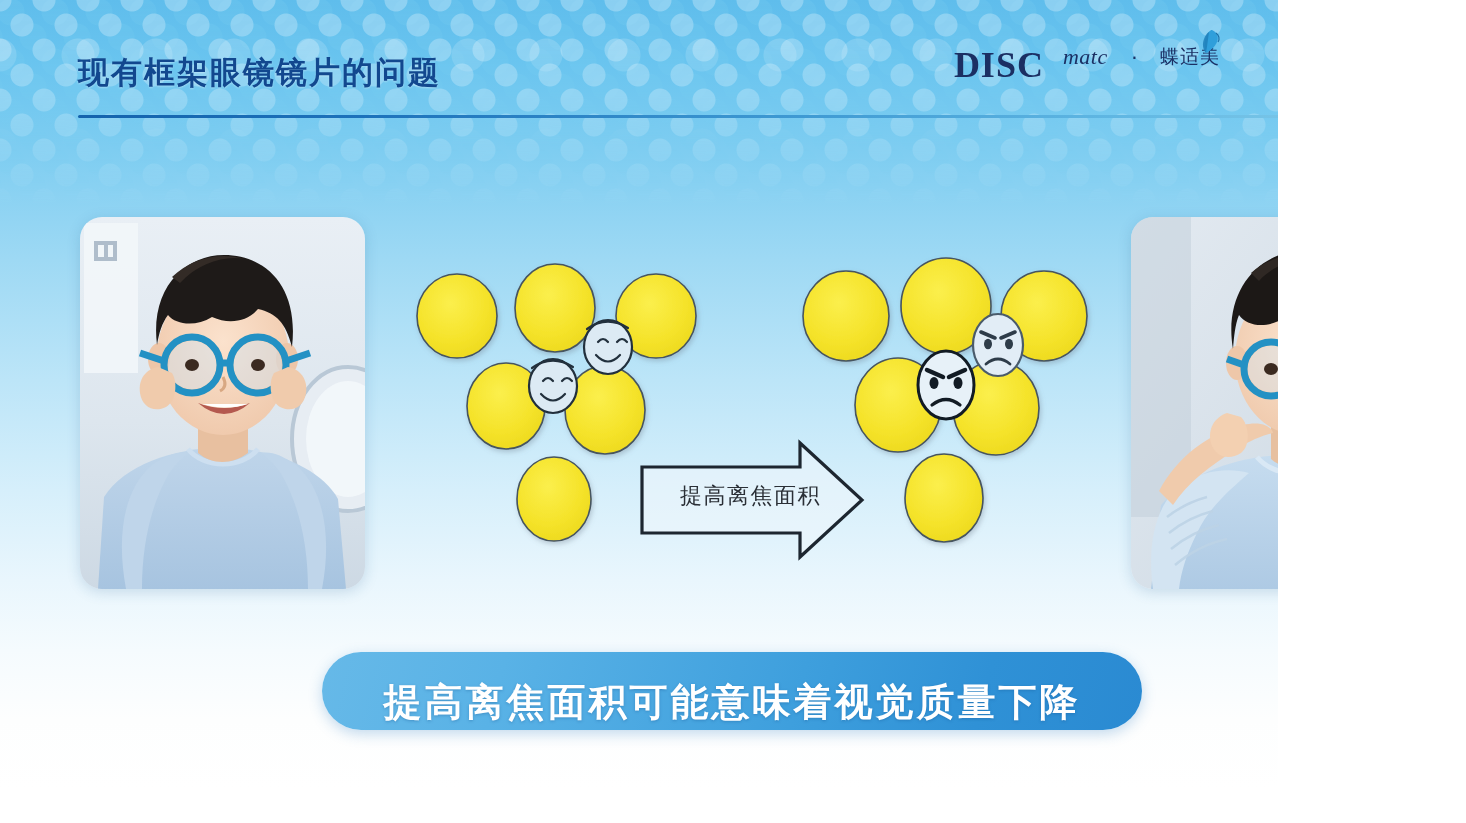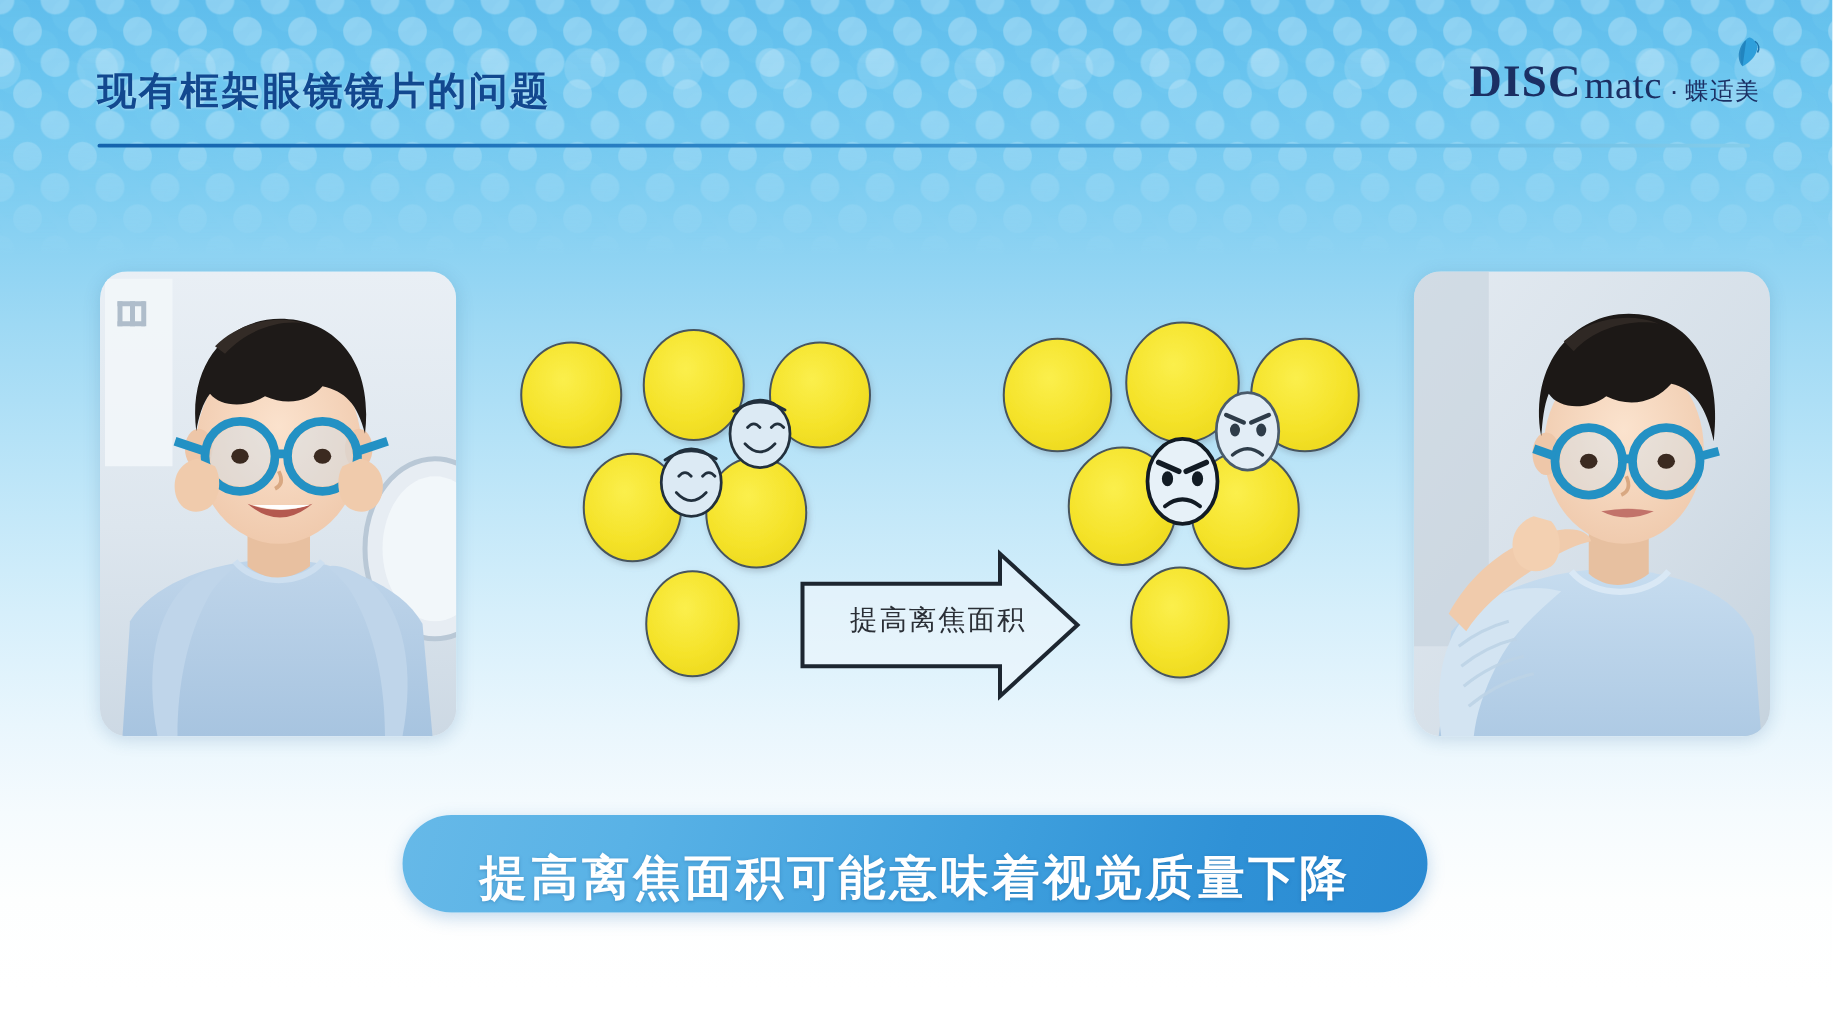--- a/index.html
+++ b/index.html
@@ -3,21 +3,21 @@
 <meta charset="utf-8">
 <title>现有框架眼镜镜片的问题</title>
 <style>
   html,body{margin:0;padding:0;background:#ffffff;}
   body{
     font-family:"Liberation Sans","DejaVu Sans",sans-serif;
     -webkit-font-smoothing:antialiased;
   }
   #slide{
     position:relative;
-    width:1466px;
+    width:1278px;
     height:823px;
     overflow:hidden;
     background:
       linear-gradient(to bottom,
         #5fbdec 0px,
         #69c4ef 60px,
         #7ecdf1 150px,
         #9ed9f4 260px,
         #bce5f8 380px,
         #d6effb 490px,
@@ -62,31 +62,31 @@
   }
   .title-rule{
     position:absolute; left:78px; top:115px; width:1322px; height:3px;
     background:linear-gradient(to right,#1463ad 0%,#1d72bb 22%,#3f9ad3 55%,#5fb6e2 78%,#86cdea 100%);
     border-radius:2px;
   }
 
   
   .logo{
     position:absolute; right:58px; top:44px;
-    display:flex; align-items:flex-end; gap:0;
+    display:flex; align-items:flex-start; gap:17px;
     white-space:nowrap;
   }
   .logo-disc{
     font-family:"Liberation Serif","DejaVu Serif",serif;
     font-weight:bold; font-size:36px; letter-spacing:1px;
     color:#1b2f63;
   }
   .logo-matc{
     font-family:"Liberation Serif","DejaVu Serif",serif;
-    font-size:31px; color:#1b2f63;
+    font-style:italic; font-size:22px; color:#1b2f63;
     margin-left:2px; letter-spacing:.5px;
   }
   .logo-dot{ font-size:22px; color:#1b2f63; margin:0 5px 0 6px; }
   .logo-cn{
     font-size:19px; font-weight:normal; color:#1b2f63; letter-spacing:1px;
   }
   .logo-butterfly{
     position:absolute; right:54px; top:28px; width:30px; height:34px;
   }
 

